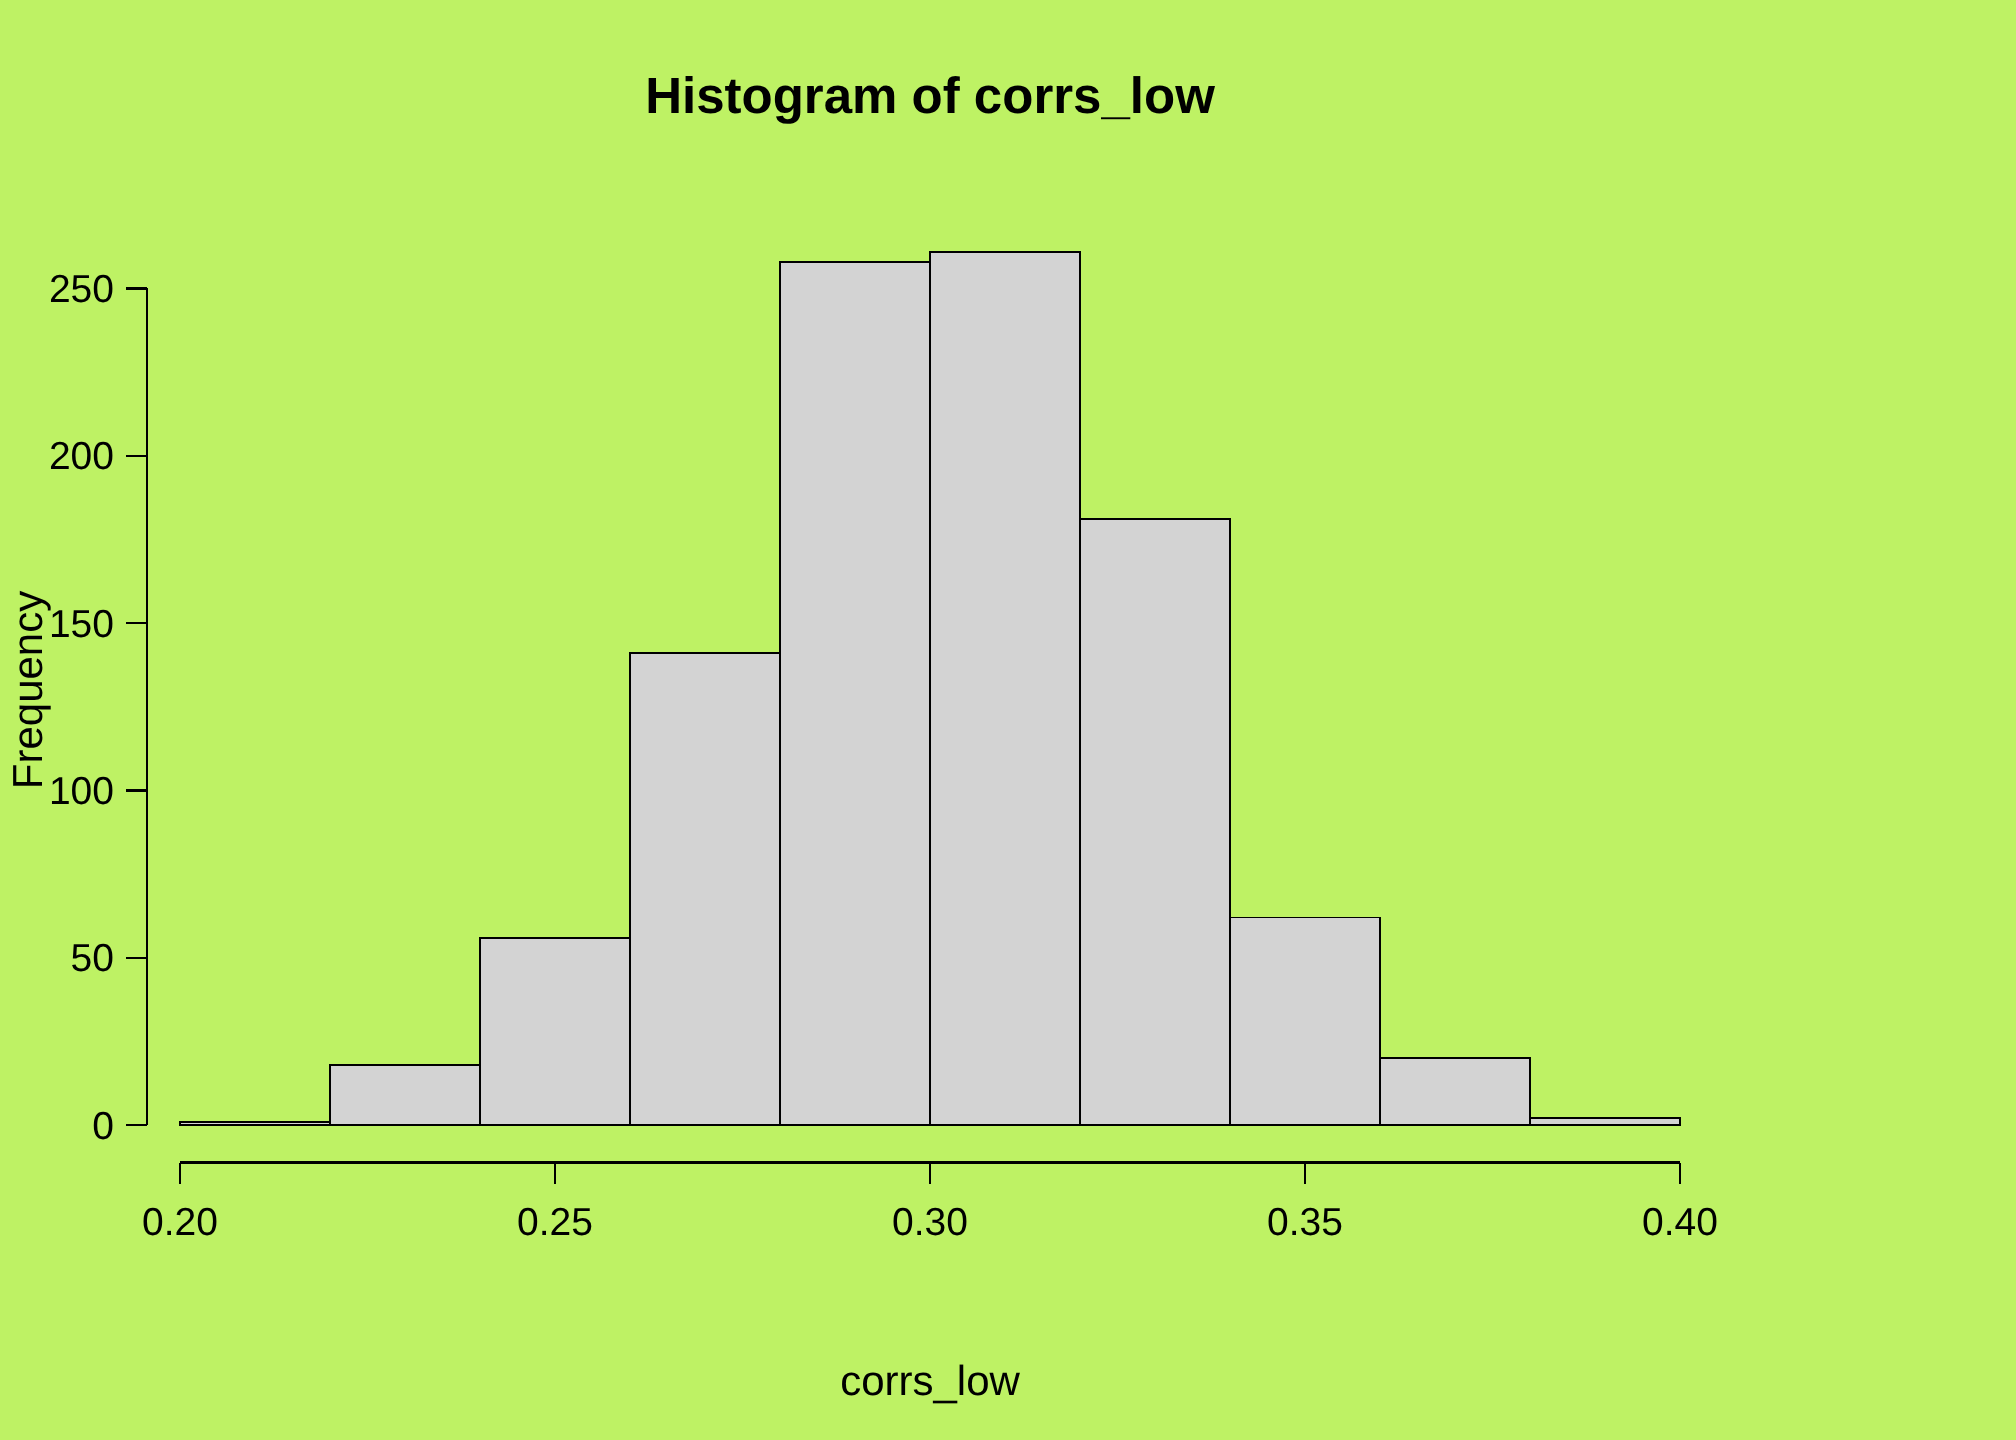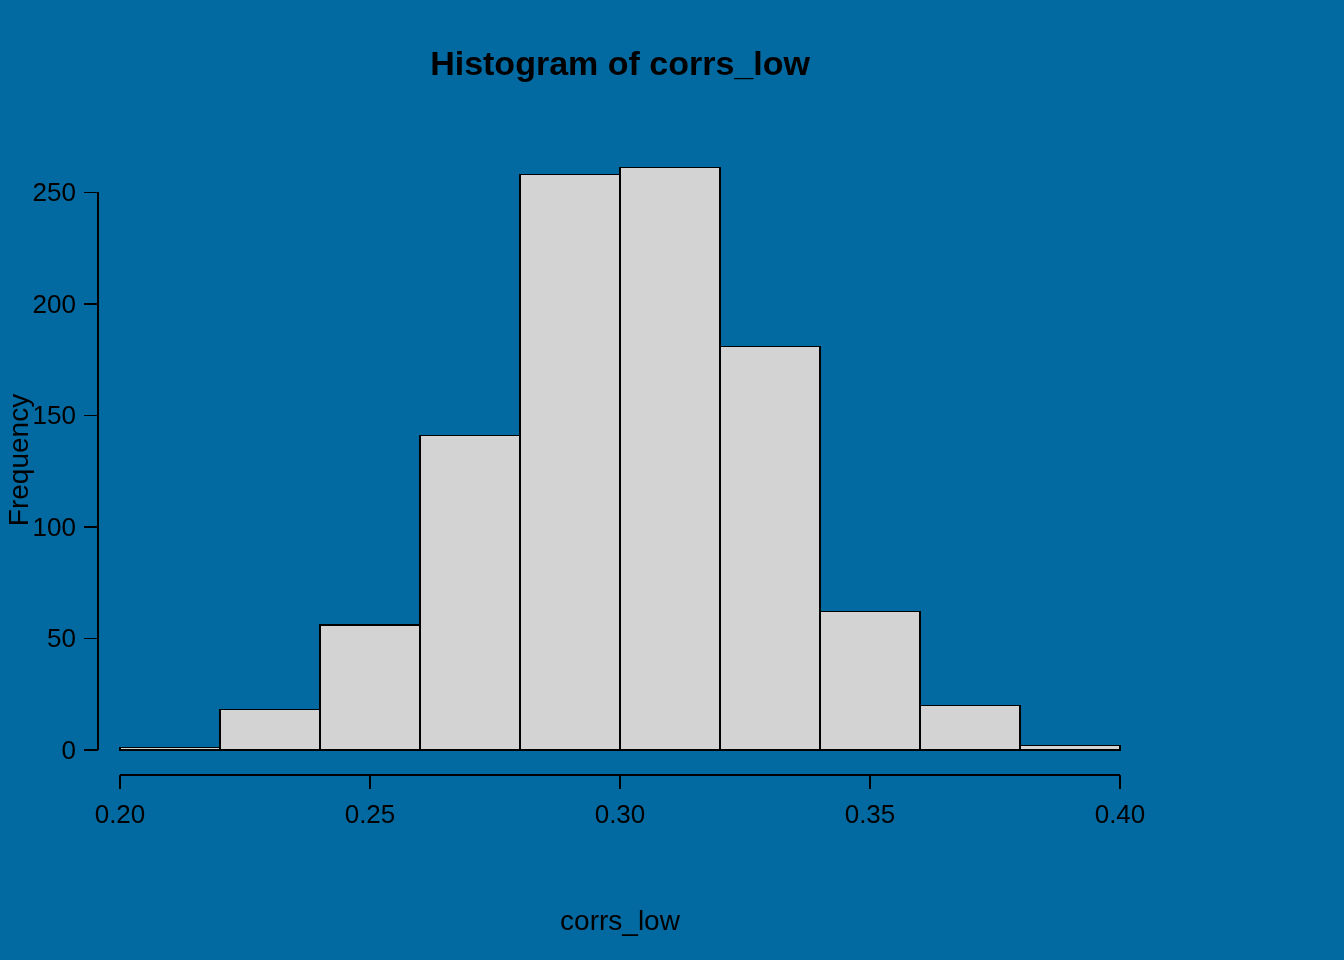--- a/index.html
+++ b/index.html
@@ -7,21 +7,21 @@
     padding: 0;
     background: #ffffff;
     width: 1344px;
     height: 960px;
     font-family: Arial, Helvetica, sans-serif;
   }
   .stage {
     position: relative;
     width: 1344px;
     height: 960px;
-    background: #0369a1;
+    background: #bef264;
   }
   svg { display: block; }
   .title {
     font-size: 34px;
     font-weight: bold;
     text-anchor: middle;
     fill: #000;
   }
   .axis-label {
     font-size: 28px;

